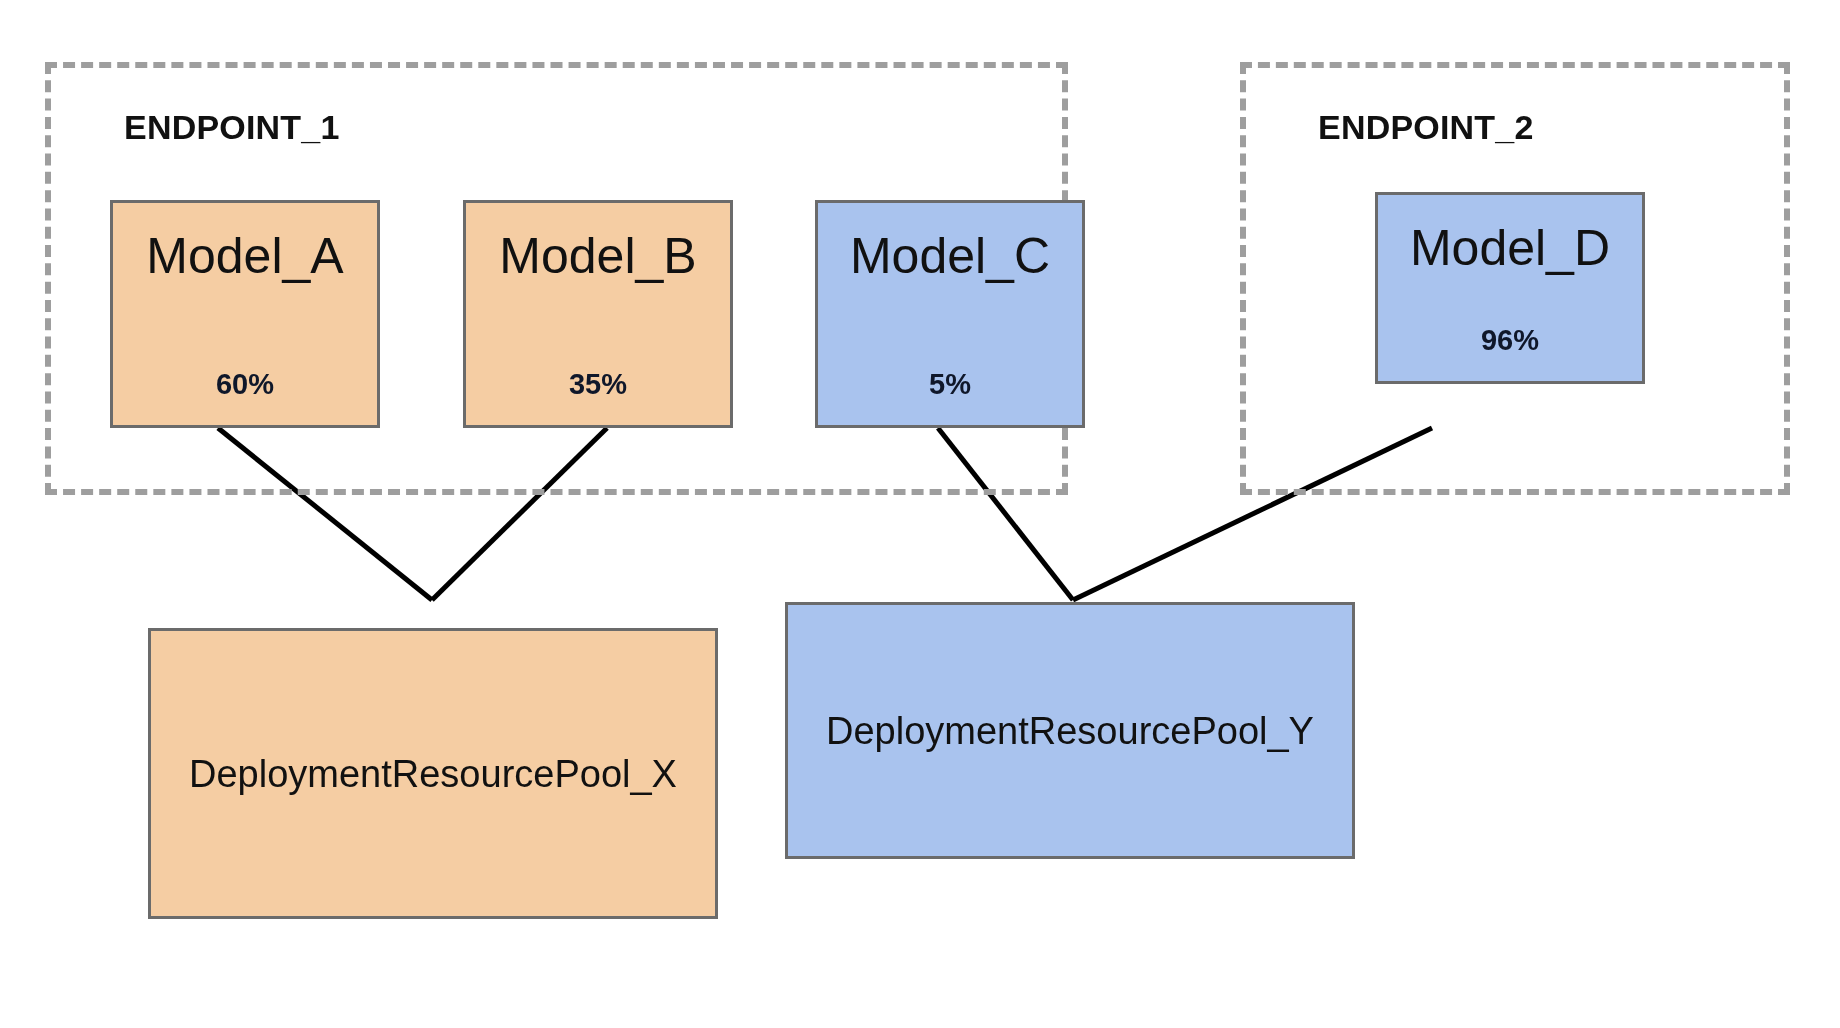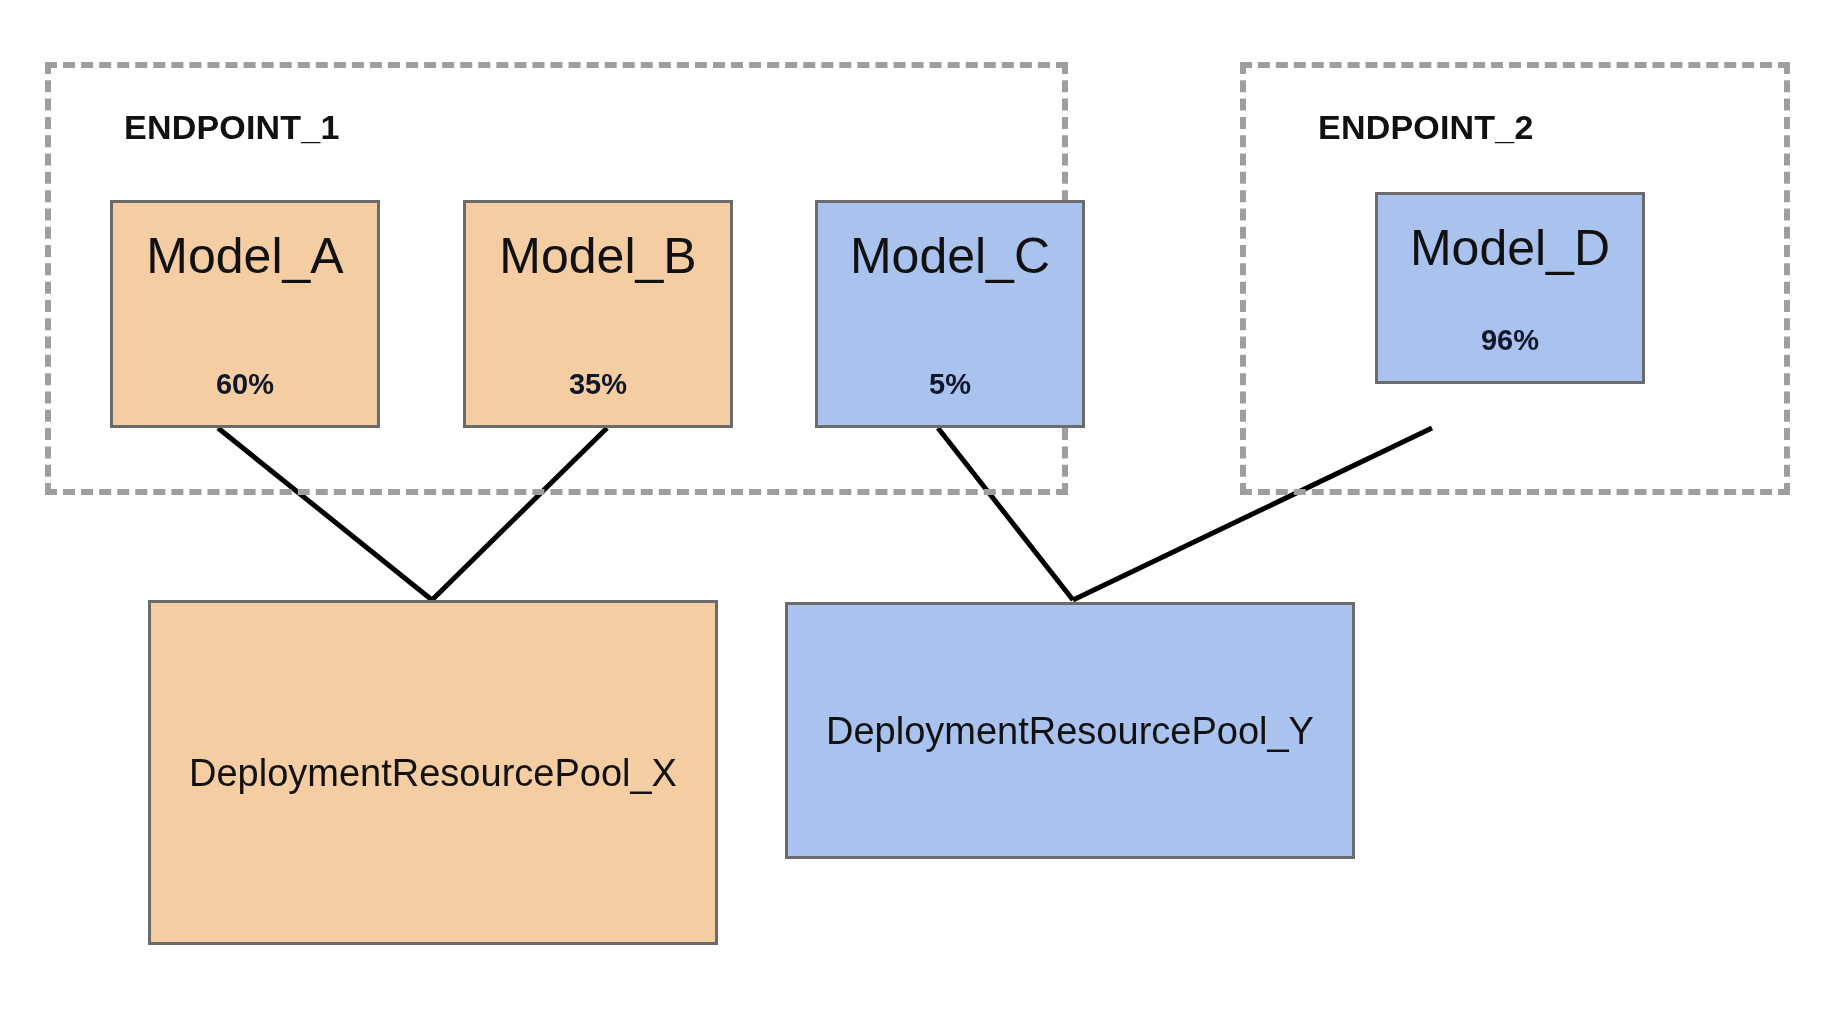--- a/index.html
+++ b/index.html
@@ -121,21 +121,21 @@
   <div class="model-box fill-blue" id="model-2" style="left: 815px; top: 200px; width: 270px; height: 228px;">
     <span class="model-name">Model_C</span>
     <span class="model-traffic">5%</span>
   </div>
 
   <div class="model-box fill-blue" id="model-3" style="left: 1375px; top: 192px; width: 270px; height: 192px;">
     <span class="model-name">Model_D</span>
     <span class="model-traffic">96%</span>
   </div>
 
-  <div class="pool-box fill-orange" id="pool-0" style="left: 148px; top: 600px; width: 570px; height: 345px;">
+  <div class="pool-box fill-orange" id="pool-0" style="left: 148px; top: 628px; width: 570px; height: 291px;">
     <span class="pool-name">DeploymentResourcePool_X</span>
   </div>
 
   <div class="pool-box fill-blue" id="pool-1" style="left: 785px; top: 602px; width: 570px; height: 257px;">
     <span class="pool-name">DeploymentResourcePool_Y</span>
   </div>
 
 </div>
 
 </body></html>

